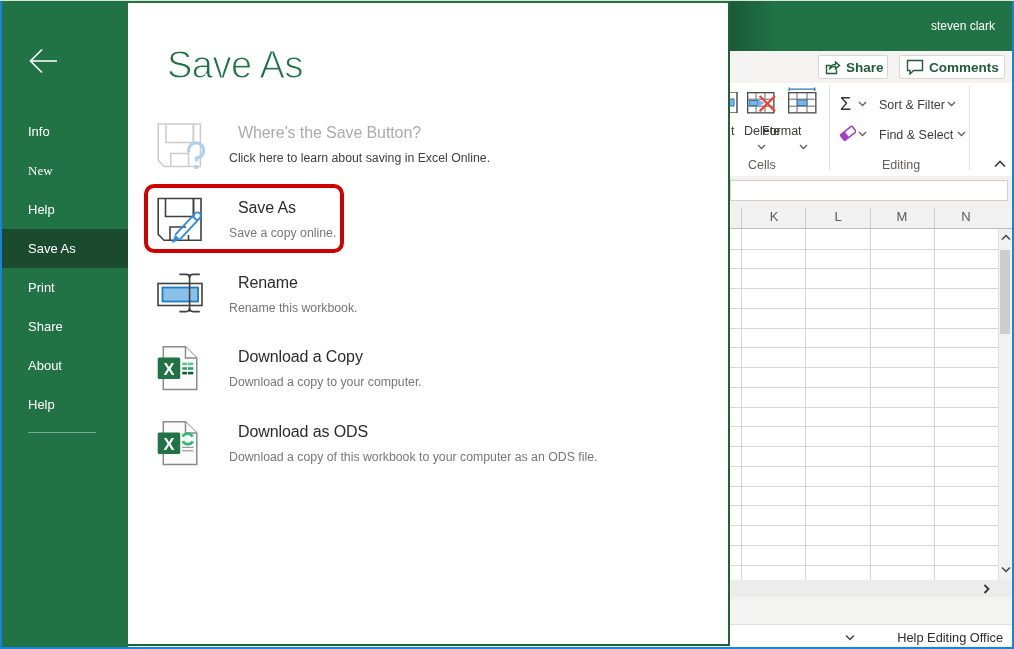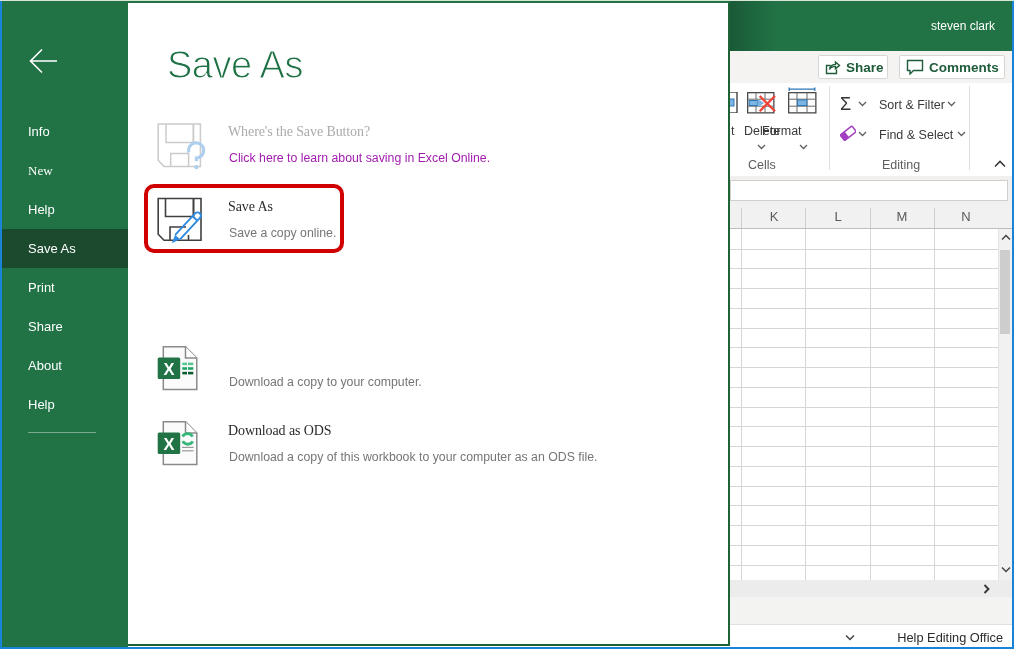--- a/index.html
+++ b/index.html
@@ -68,24 +68,24 @@
   #navsep { left:28px; top:432px; width:68px; height:1px; background:rgba(255,255,255,.4); }
 
   
   #overlay { left:128px; top:3px; width:602px; height:643px; background:#fff;
      border-right:2px solid #1d6334; border-bottom:2px solid #1d6334; }
   #ovtopline { left:128px; top:0; width:602px; height:3px; background:#217346; }
   #bigtitle { left:167px; top:44px; font-size:38px; font-weight:300; color:#1e7145; letter-spacing:-0.5px; -webkit-text-stroke:1px #ffffff; }
 
   .row { position:absolute; left:152px; width:560px; height:70px; }
   .rowicon { position:absolute; left:4px; top:0; }
-  .rowtitle { position:absolute; left:76px; top:4px; font-size:14px; color:#2b2b2b; letter-spacing:-0.1px;font-family:Liberation Serif, serif; }
+  .rowtitle { position:absolute; left:86px; top:4px; font-size:16px; color:#2b2b2b; letter-spacing:-0.1px; }
   .rowsub { position:absolute; left:77px; top:31px; font-size:12.3px; color:#767676; }
   .disabled .rowtitle { color:#ababab; }
-  .disabled .rowsub { color:#a21caf; }
+  .disabled .rowsub { color:#404040; }
 
   #redbox { left:144px; top:184px; width:200px; height:69px; border:4px solid #d10000; border-radius:10px; z-index:5;}
 </style>
 </head>
 <body>
 <div id="stage">
   <div class="abs" id="titlebar"></div>
   <div class="abs" id="tbshadow"></div>
   <div class="abs" id="user">steven clark</div>
 
@@ -280,36 +280,50 @@
         <path d="M0 0 L8.5 -3.3 L8.5 3.3 Z" fill="#2e8ae0"></path>
         <path d="M8.5 -3.3 H34 M8.5 3.3 H34 M34 -3.3 V3.3" stroke="#2e8ae0" stroke-width="1.9"></path>
         <path d="M34 -3.3 H37.8 A 3.3 3.3 0 0 1 37.8 3.3 H34" fill="none" stroke="#2e8ae0" stroke-width="1.9"></path>
       </g>
     </svg>
     <div class="rowtitle">Save As</div>
     <div class="rowsub">Save a copy online.</div>
   </div>
   <div class="abs" id="redbox"></div>
 
+  <div class="row" style="top:270px;">
+    <svg class="rowicon" width="50" height="46" viewBox="0 0 50 46" fill="none">
+      <rect x="2" y="13.5" width="44" height="22" stroke="#404040" stroke-width="1.6"></rect>
+      <rect x="6.5" y="17.5" width="35.5" height="14" fill="#8bc1e8" stroke="#1f7ac4" stroke-width="1.8"></rect>
+      <g stroke="#404040" stroke-width="1.6">
+        <path d="M33.6 4.4 V41.6"></path>
+        <path d="M23.4 4.4 H30 Q33.6 4.4 33.6 8 M43.8 4.4 H37.2 Q33.6 4.4 33.6 8"></path>
+        <path d="M23.4 41.6 H30 Q33.6 41.6 33.6 38 M43.8 41.6 H37.2 Q33.6 41.6 33.6 38"></path>
+      </g>
+    </svg>
+    <div class="rowtitle">Rename</div>
+    <div class="rowsub">Rename this workbook.</div>
+  </div>
 
   <div class="row" style="top:344px;">
     <svg class="rowicon" width="50" height="48" viewBox="0 0 50 48" fill="none">
       <path d="M7.3 2.8 H29.5 L40.8 14.1 V45.5 H7.3 Z" fill="#fbfbfb" stroke="#8a8a8a" stroke-width="1.5"></path>
       <path d="M29.5 2.8 V14.1 H40.8" fill="#fff" stroke="#8a8a8a" stroke-width="1.5"></path>
       <rect x="1.7" y="13.4" width="22.5" height="21.6" rx="1.5" fill="#217346"></rect>
       <text x="12.9" y="31.2" text-anchor="middle" font-family="Liberation Sans" font-size="16.5" font-weight="bold" fill="#fff">X</text>
       <g>
         <rect x="26.3" y="18.6" width="4.7" height="2.6" fill="#57c690"></rect>
         <rect x="32" y="18.6" width="5.3" height="2.6" fill="#57c690"></rect>
         <rect x="26.3" y="23.2" width="4.7" height="2.6" fill="#21a366"></rect>
         <rect x="32" y="23.2" width="5.3" height="2.6" fill="#21a366"></rect>
         <rect x="26.3" y="27.8" width="4.7" height="2.6" fill="#0e5c30"></rect>
         <rect x="32" y="27.8" width="5.3" height="2.6" fill="#0e5c30"></rect>
       </g>
     </svg>
+    <div class="rowtitle">Download a Copy</div>
     <div class="rowsub">Download a copy to your computer.</div>
   </div>
 
   <div class="row" style="top:419px;">
     <svg class="rowicon" width="50" height="48" viewBox="0 0 50 48" fill="none">
       <path d="M7.3 2.8 H29.5 L40.8 14.1 V45.5 H7.3 Z" fill="#fbfbfb" stroke="#8a8a8a" stroke-width="1.5"></path>
       <path d="M29.5 2.8 V14.1 H40.8" fill="#fff" stroke="#8a8a8a" stroke-width="1.5"></path>
       <rect x="1.7" y="13.4" width="22.5" height="21.6" rx="1.5" fill="#217346"></rect>
       <text x="12.9" y="31.2" text-anchor="middle" font-family="Liberation Sans" font-size="16.5" font-weight="bold" fill="#fff">X</text>
       <g stroke="#35b779" stroke-width="2.8" fill="none">

